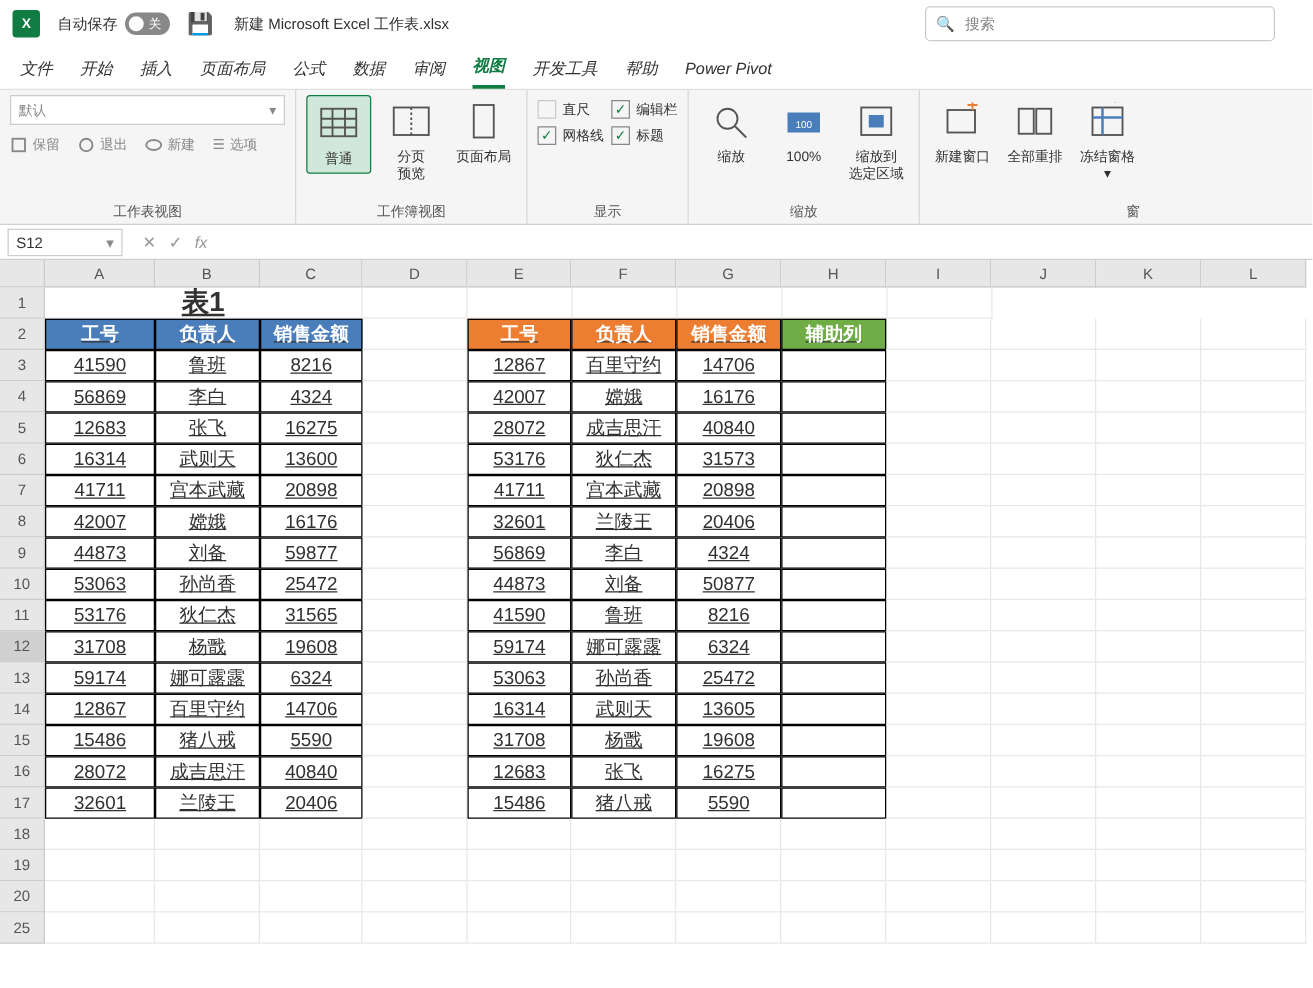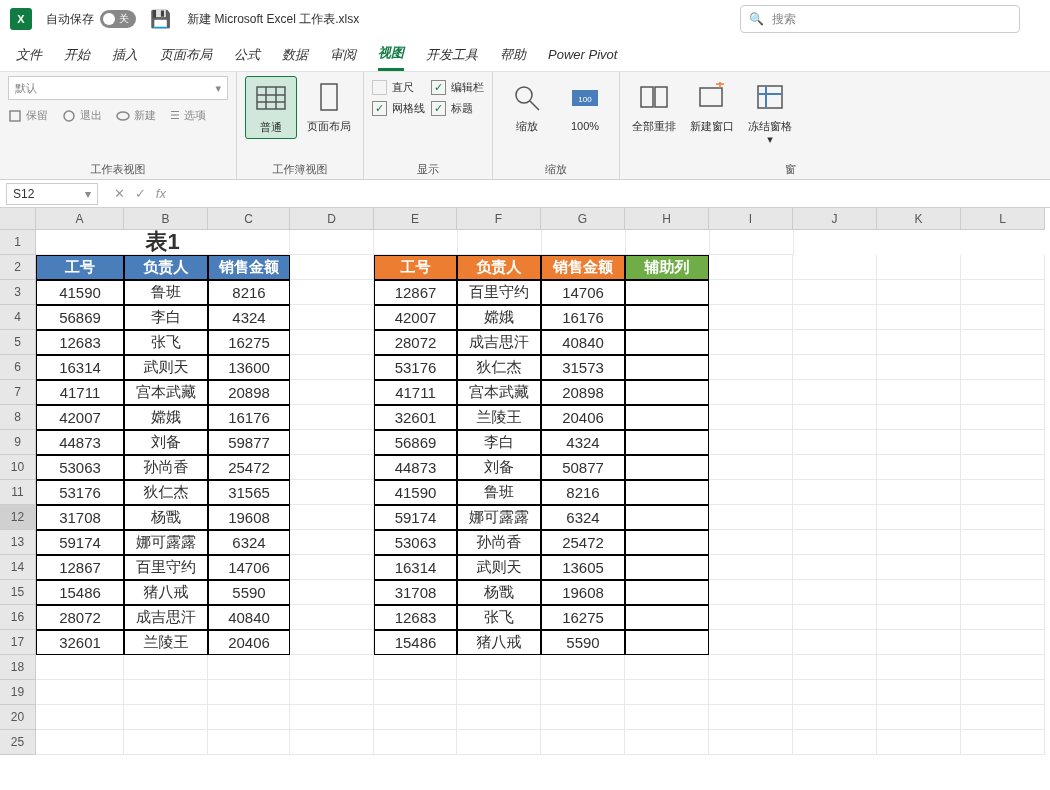--- a/index.html
+++ b/index.html
@@ -47,21 +47,21 @@
   .fxinput { flex:1; height:22px; border:none; outline:none; font-size:12px; }
   
   
   .sheet { display:flex; height:calc(790px - 38px - 34px - 108px - 28px); overflow:hidden; }
   .corner { width:36px; height:22px; background:#e7e7e7; border-right:1px solid #ccc; border-bottom:1px solid #ccc; }
   .colheads { display:flex; }
   .colhead { height:22px; background:#e7e7e7; border-right:1px solid #ccc; border-bottom:1px solid #ccc; display:flex; align-items:center; justify-content:center; font-size:12px; color:#555; cursor:pointer; }
   .rowheads { display:flex; flex-direction:column; }
   .rowhead { width:36px; height:25px; background:#e7e7e7; border-right:1px solid #ccc; border-bottom:1px solid #ccc; display:flex; align-items:center; justify-content:center; font-size:12px; color:#555; cursor:pointer; }
   .rowhead.selected { background:#d0d0d0; }
-  .cells { position:relative; }
+  .cells { position:relative;text-decoration:underline; }
   .cellrow { display:flex; }
   .cell { height:25px; border-right:1px solid #e8e8e8; border-bottom:1px solid #e8e8e8; display:flex; align-items:center; justify-content:center; font-size:15px; overflow:hidden; white-space:nowrap; }
   
   
   .title-cell { font-size:22px; font-weight:bold; }
   .th-blue { background:#4a7ebb; color:#fff; border:1.5px solid #000; font-weight:bold; }
   .th-orange { background:#ed7d31; color:#fff; border:1.5px solid #000; font-weight:bold; }
   .th-green { background:#70ad47; color:#fff; border:1.5px solid #000; font-weight:bold; }
   .td-b { border:1.5px solid #000; }
 </style>
@@ -144,20 +144,30 @@
               <line x1="2" y1="19" x2="30" y2="19"></line>
               <line x1="11" y1="4" x2="11" y2="26"></line>
               <line x1="21" y1="4" x2="21" y2="26"></line>
             </svg>
           </div>
         <div class="lb">普通</div>
       </div>
       <div class="btn-lg">
         <div class="ic">
             <svg class="ribbon-ic">
+              <rect x="2" y="4" width="28" height="22"></rect>
+              <line x1="16" y1="4" x2="16" y2="26" stroke-dasharray="2"></line>
+            </svg>
+          </div>
+        <div class="lb" style="white-space:pre-line;">分页
+预览</div>
+      </div>
+      <div class="btn-lg">
+        <div class="ic">
+            <svg class="ribbon-ic">
               <rect x="8" y="2" width="16" height="26"></rect>
             </svg>
           </div>
         <div class="lb">页面布局</div>
       </div>
     </div>
     <div class="group-label">工作簿视图</div>
   </div>
 
 
@@ -200,44 +210,54 @@
       </div>
       <div class="btn-lg">
         <div class="ic">
             <svg class="ribbon-ic">
               <rect x="3" y="8" width="26" height="16" fill="#4a7ebb" stroke="none"></rect>
               <text x="16" y="20" font-size="8" text-anchor="middle" fill="#fff" stroke="none">100</text>
             </svg>
           </div>
         <div class="lb">100%</div>
       </div>
+      <div class="btn-lg">
+        <div class="ic">
+            <svg class="ribbon-ic">
+              <rect x="4" y="4" width="24" height="22"></rect>
+              <rect x="10" y="10" width="12" height="10" fill="#4a7ebb" stroke="none"></rect>
+            </svg>
+          </div>
+        <div class="lb" style="white-space:pre-line;">缩放到
+选定区域</div>
+      </div>
     </div>
     <div class="group-label">缩放</div>
   </div>
 
   <div class="group" style="border-right:none;">
     <div class="group-body">
-      <div class="btn-lg">
-        <div class="ic">
-            <svg class="ribbon-ic">
-              <rect x="3" y="5" width="12" height="20"></rect>
-              <rect x="17" y="5" width="12" height="20"></rect>
-            </svg>
-          </div>
-        <div class="lb">全部重排</div>
-      </div>
       <div class="btn-lg">
         <div class="ic">
             <svg class="ribbon-ic">
               <rect x="4" y="6" width="22" height="18"></rect>
               <line x1="20" y1="2" x2="28" y2="2" stroke="#ed7d31"></line>
               <line x1="24" y1="-2" x2="24" y2="6" stroke="#ed7d31"></line>
             </svg>
           </div>
         <div class="lb">新建窗口</div>
+      </div>
+      <div class="btn-lg">
+        <div class="ic">
+            <svg class="ribbon-ic">
+              <rect x="3" y="5" width="12" height="20"></rect>
+              <rect x="17" y="5" width="12" height="20"></rect>
+            </svg>
+          </div>
+        <div class="lb">全部重排</div>
       </div>
       <div class="btn-lg">
         <div class="ic">
             <svg class="ribbon-ic">
               <rect x="4" y="4" width="24" height="22"></rect>
               <line x1="12" y1="4" x2="12" y2="26" stroke="#4a7ebb" stroke-width="2"></line>
               <line x1="4" y1="12" x2="28" y2="12" stroke="#4a7ebb" stroke-width="2"></line>
               <text x="17" y="0" font-size="12" fill="#4a7ebb" stroke="none">❄</text>
             </svg>
           </div>

